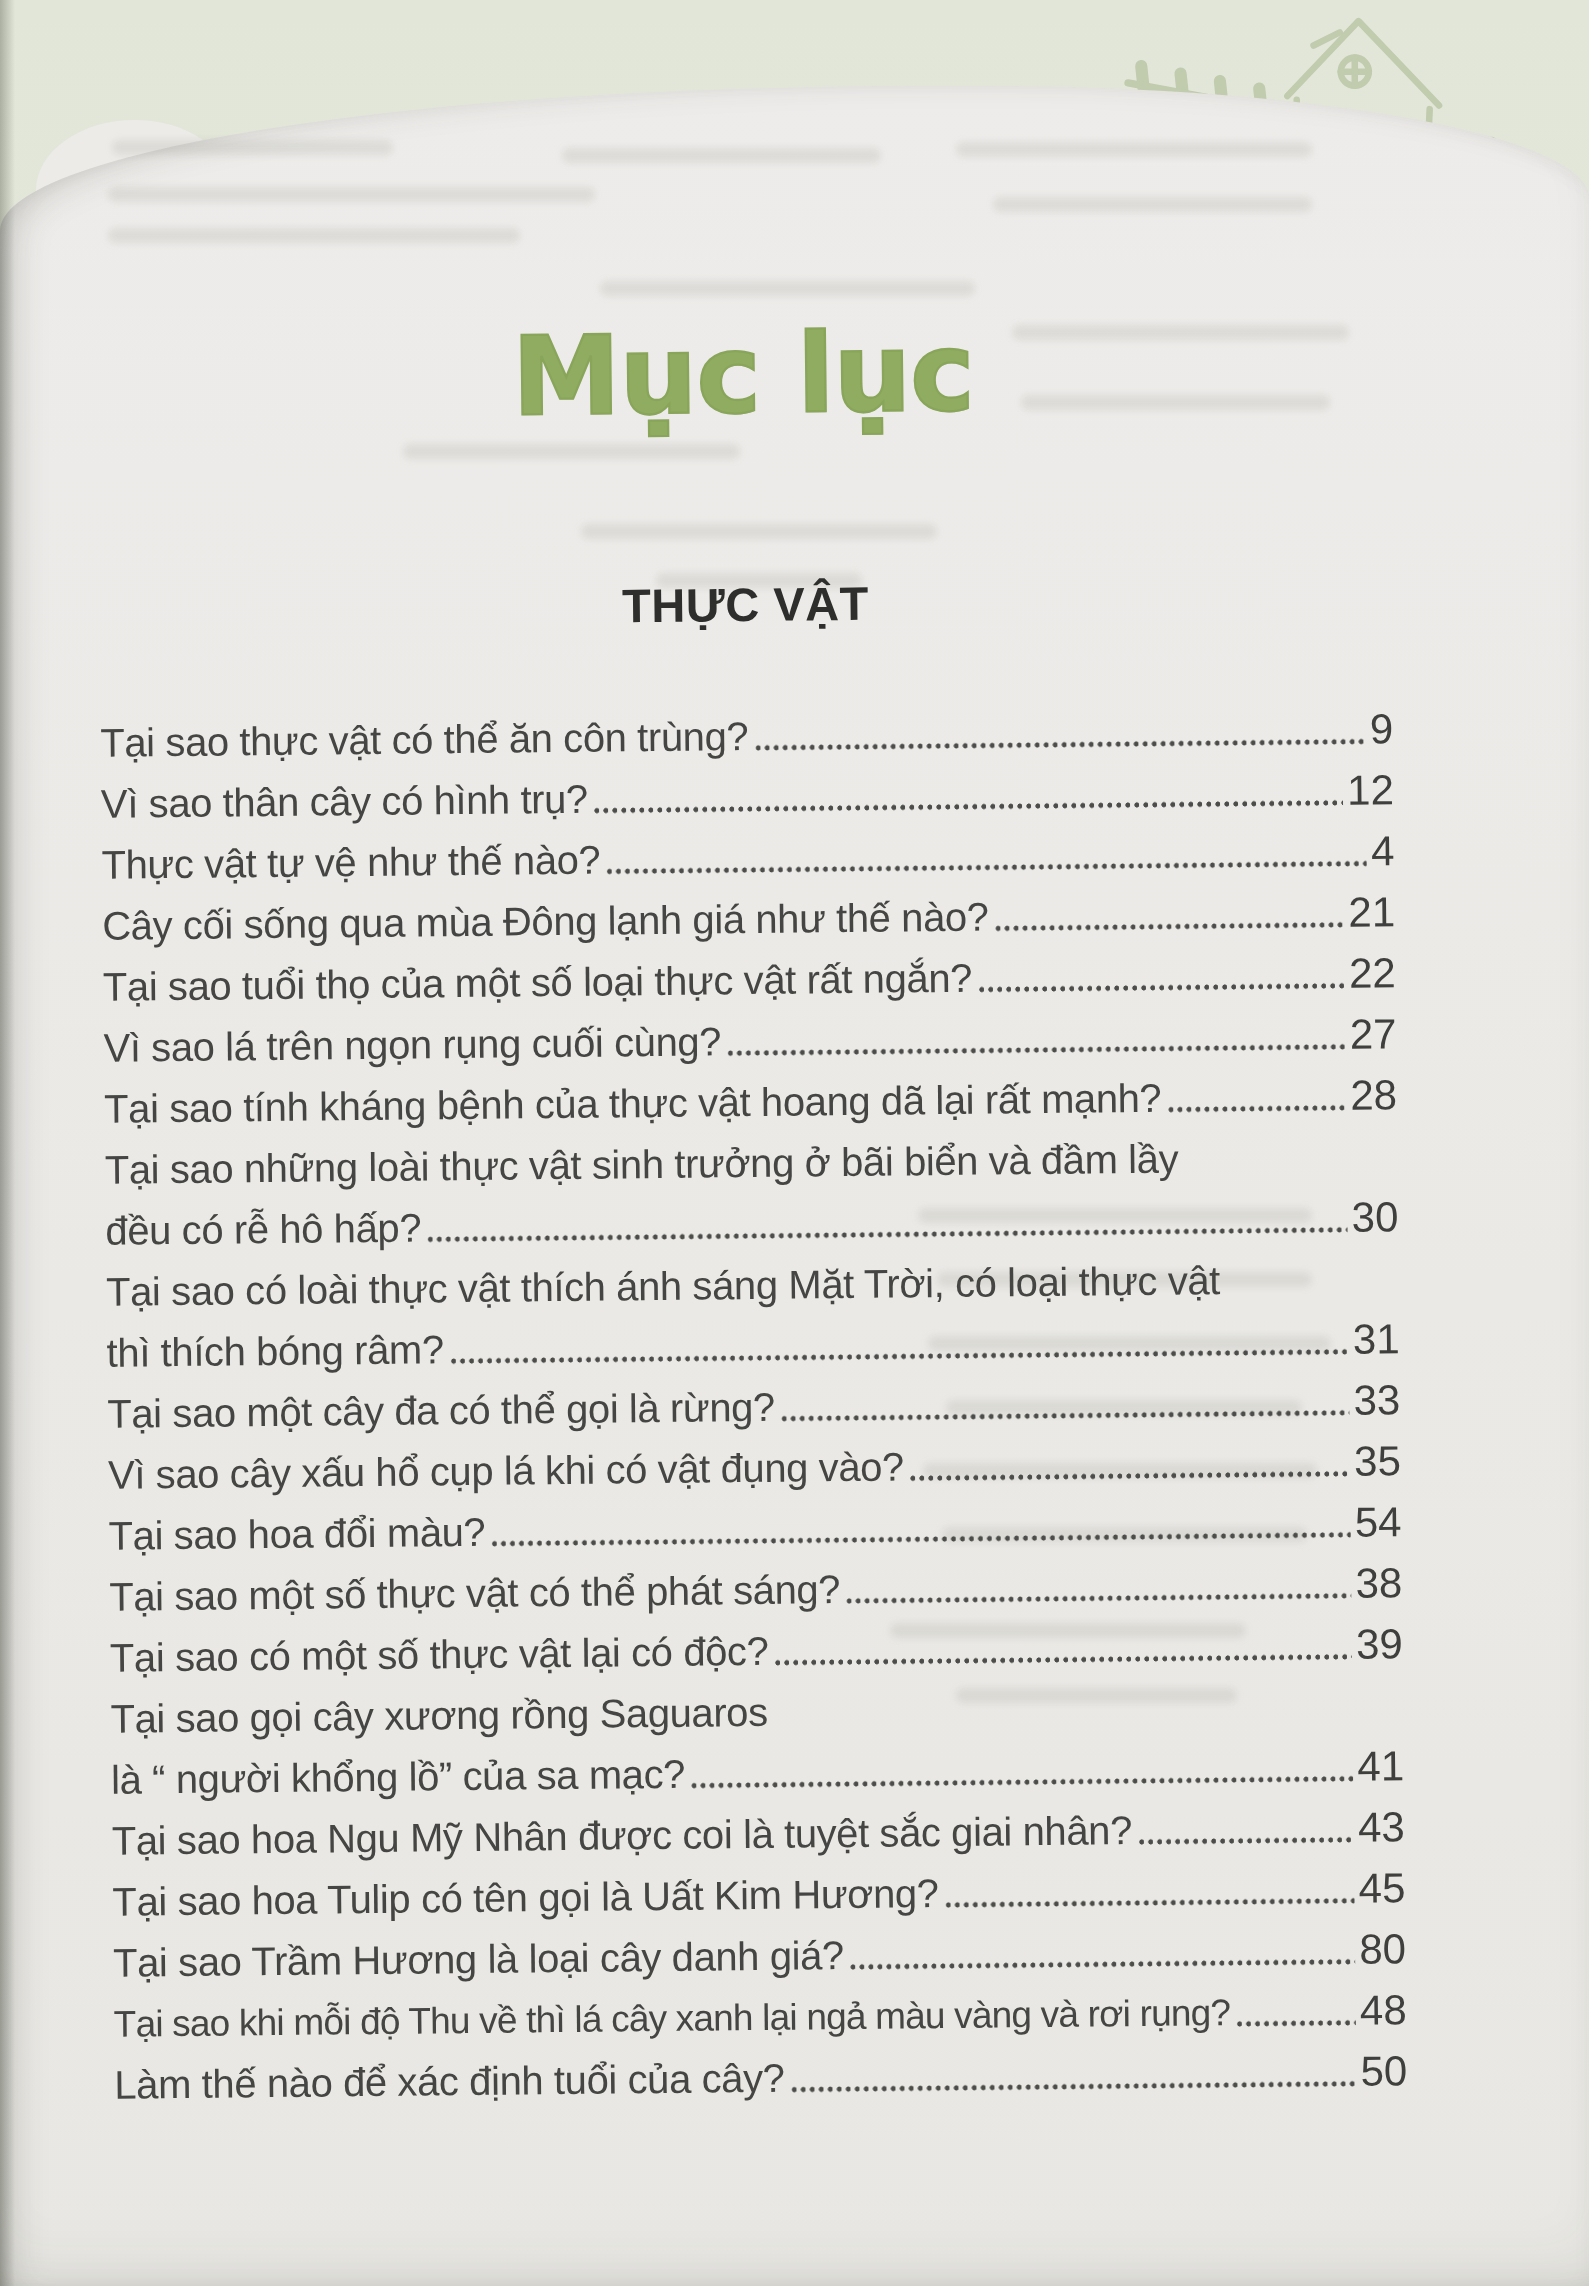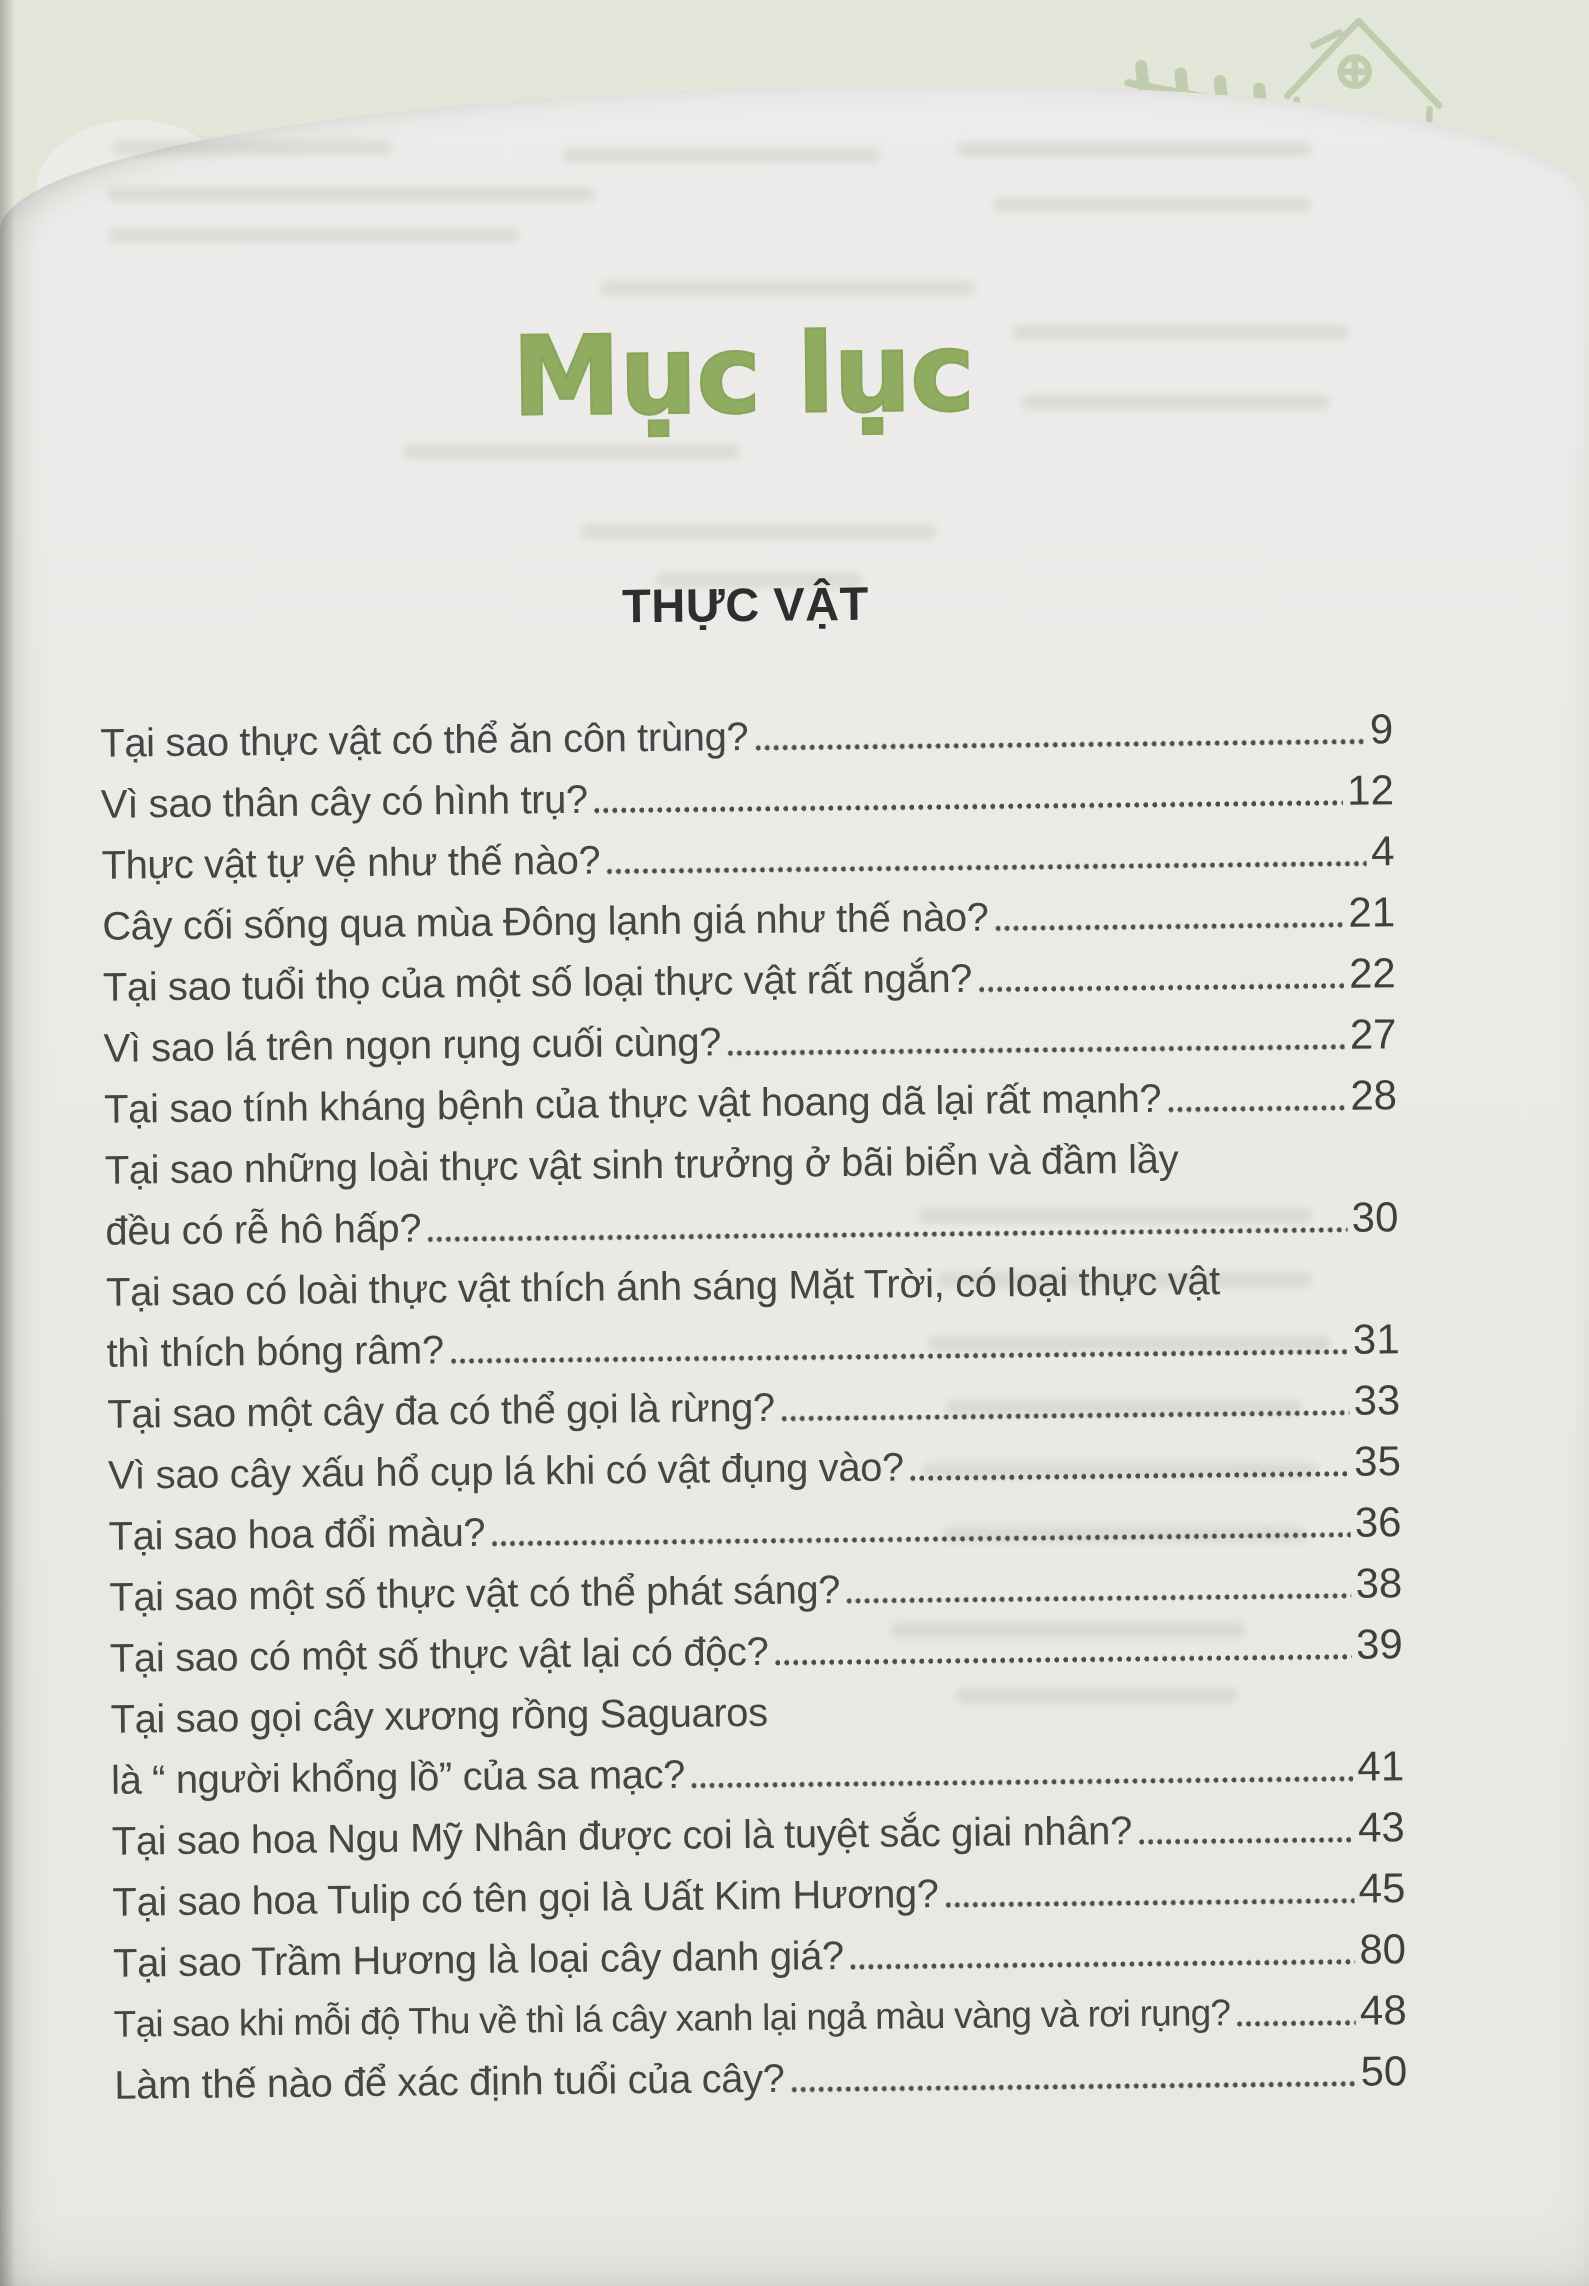--- a/index.html
+++ b/index.html
@@ -188,21 +188,21 @@
             <span class="pagenum">33</span>
           </div>
           <div class="toc-line">
             <span class="label">Vì sao cây xấu hổ cụp lá khi có vật đụng vào?</span>
             <span class="dots"></span>
             <span class="pagenum">35</span>
           </div>
           <div class="toc-line">
             <span class="label">Tại sao hoa đổi màu?</span>
             <span class="dots"></span>
-            <span class="pagenum">36</span>
+            <span class="pagenum">54</span>
           </div>
           <div class="toc-line">
             <span class="label">Tại sao một số thực vật có thể phát sáng?</span>
             <span class="dots"></span>
             <span class="pagenum">38</span>
           </div>
           <div class="toc-line">
             <span class="label">Tại sao có một số thực vật lại có độc?</span>
             <span class="dots"></span>
             <span class="pagenum">39</span>

